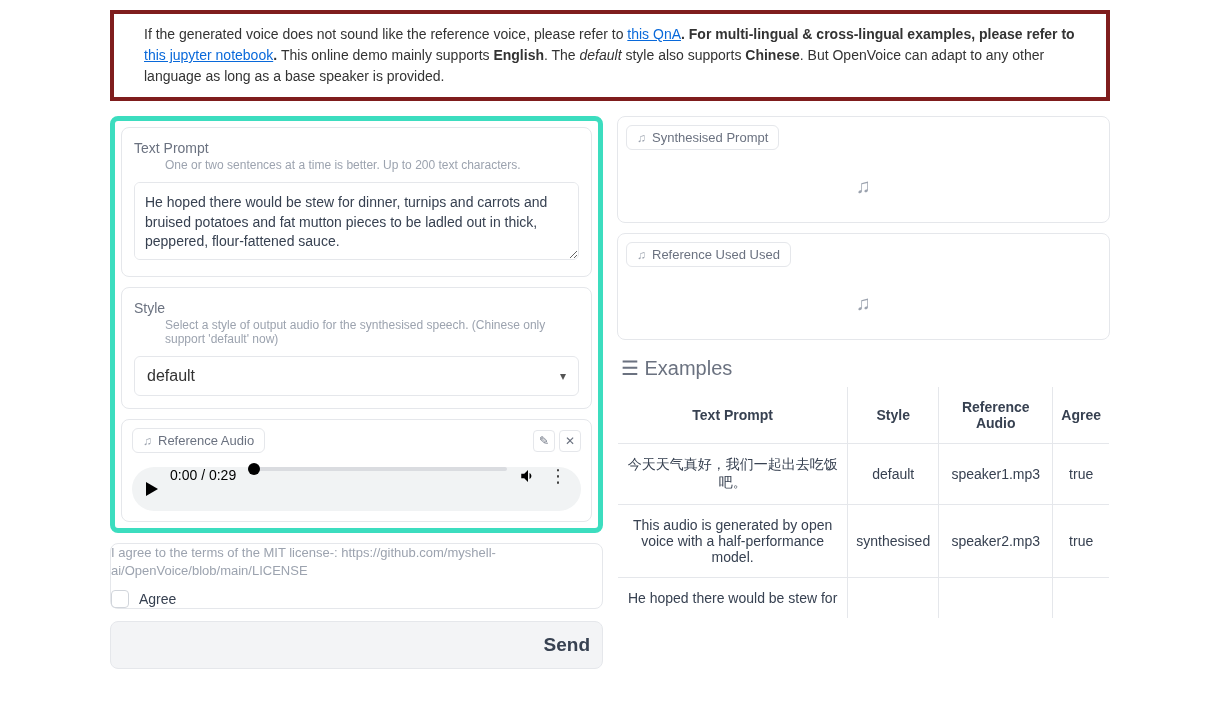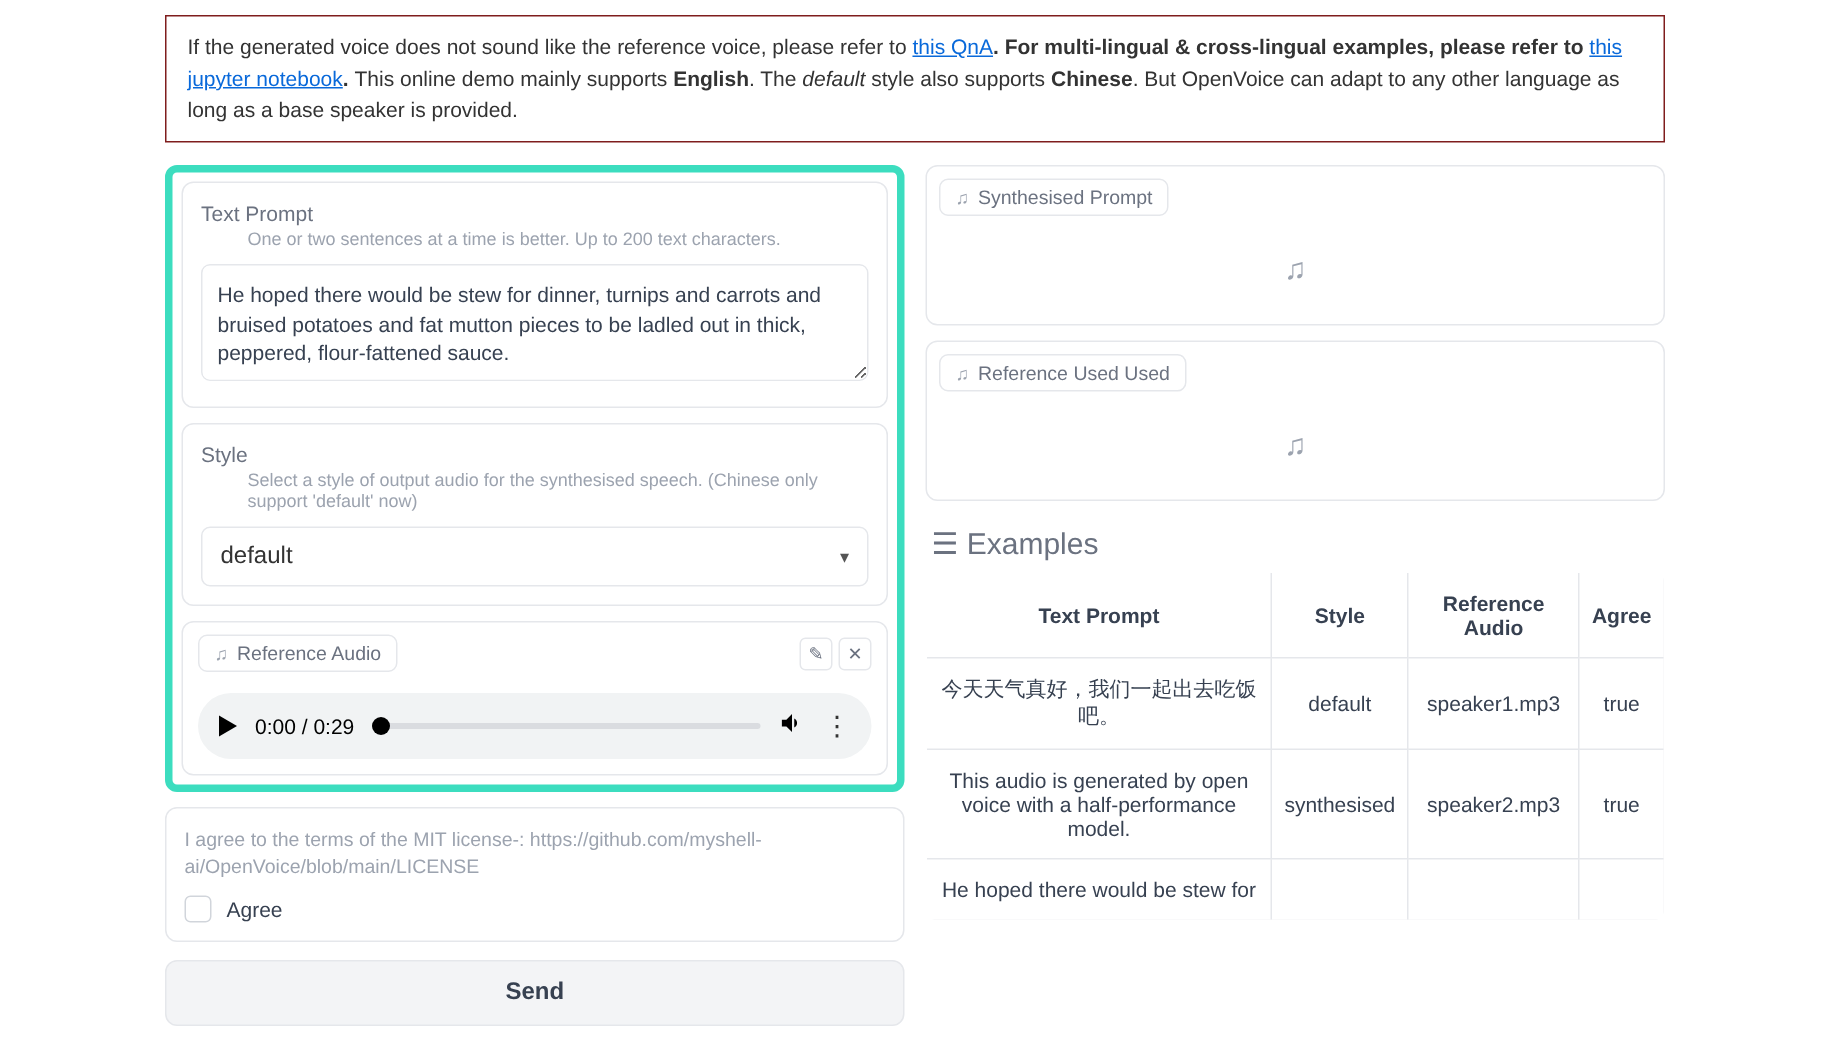--- a/index.html
+++ b/index.html
@@ -1,51 +1,51 @@
 <!DOCTYPE html>
 <html><head>
   <meta charset="utf-8">
   <style>
     * { margin: 0; padding: 0; box-sizing: border-box; }
     body { font-family: -apple-system, BlinkMacSystemFont, "Segoe UI", Arial, sans-serif; background: #fff; color: #333; }
     .container { max-width: 1220px; margin: 0 auto; padding: 10px 0 0; }
-    .notice { border: 1px solid #7f1d1d; padding: 10px 14px; margin: 0 110px 15px; font-size: 14px; line-height: 1.5; }
+    .notice { border: 4px solid #7f1d1d; padding: 10px 30px; margin: 0 110px 15px; font-size: 14px; line-height: 1.5; }
     .notice a { color: #0969da; text-decoration: underline; }
     .notice strong { font-weight: 700; }
     .notice em { font-style: italic; }
     .columns { display: flex; gap: 14px; padding: 0 110px; }
     .col-left { flex: 1; min-width: 0; }
     .col-right { flex: 1; min-width: 0; }
     .highlighted { border: 5px solid #3cddbf; border-radius: 8px; padding: 6px; margin-bottom: 10px; }
     .panel { border: 1px solid #e5e7eb; border-radius: 8px; padding: 12px; margin-bottom: 10px; background: #fff; }
     .panel-label { color: #6b7280; font-size: 14px; margin-bottom: 2px; }
     .panel-hint { color: #9ca3af; font-size: 12px; margin-bottom: 10px; margin-left: 31px; }
     .textarea { width: 100%; min-height: 78px; border: 1px solid #e5e7eb; border-radius: 6px; padding: 10px; font-size: 14px; line-height: 1.4; color: #374151; resize: both; font-family: inherit; }
     .textarea.small { min-height: 38px; }
     .select-wrap { position: relative; border: 1px solid #e5e7eb; border-radius: 6px; padding: 10px 12px; cursor: pointer; display: flex; align-items: center; justify-content: space-between; }
     .select-wrap .caret { font-size: 12px; color: #555; }
     .ref-panel { border: 1px solid #e5e7eb; border-radius: 8px; background: #fff; }
     .ref-header { padding: 8px 10px; display: flex; align-items: center; justify-content: space-between; }
     .ref-tab { display: inline-flex; align-items: center; gap: 6px; border: 1px solid #e5e7eb; border-radius: 6px; padding: 4px 10px; font-size: 13px; color: #6b7280; background: #fff; }
     .ref-actions { display: flex; gap: 4px; }
     .icon-btn { width: 22px; height: 22px; border: 1px solid #e5e7eb; border-radius: 4px; display: flex; align-items: center; justify-content: center; font-size: 12px; color: #6b7280; cursor: pointer; background: #fff; }
-    .audio-player { margin: 6px 10px 10px; background: #f1f3f4; border-radius: 24px; height: 44px; display: flex; align-items: center; gap: 12px; padding: 0 14px; }
+    .audio-player { margin: 6px 10px 10px; background: #f1f3f4; border-radius: 24px; height: 44px; display: flex; gap: 12px; padding: 0 14px; }
     .play-btn { cursor: pointer; display: flex; align-items: center; justify-content: center; }
     .play-triangle { width: 0; height: 0; border-left: 12px solid #000; border-top: 7px solid transparent; border-bottom: 7px solid transparent; }
     .time-txt { font-size: 14px; color: #000; white-space: nowrap; }
     .progress { flex: 1; height: 4px; background: #dadce0; border-radius: 2px; position: relative; }
     .progress-knob { position: absolute; left: 0; top: -4px; width: 12px; height: 12px; background: #000; border-radius: 50%; }
     .vol-icon { cursor: pointer; }
     .menu-dots { cursor: pointer; font-size: 18px; line-height: 1; }
-    .license-panel { border: 1px solid #e5e7eb; border-radius: 8px; padding: 12px; margin-bottom: 12px; }
+    .license-panel { border: 1px solid #e5e7eb; border-radius: 8px; padding: 0; margin-bottom: 12px; }
     .license-txt { color: #9ca3af; font-size: 13px; margin-bottom: 10px; line-height: 1.4; }
     .check-row { display: flex; align-items: center; gap: 10px; }
     .checkb { width: 18px; height: 18px; border: 1px solid #d1d5db; border-radius: 4px; cursor: pointer; }
     .check-lbl { font-size: 14px; color: #374151; }
-    .send-btn { width: 100%; background: #f3f4f6; border: 1px solid #e5e7eb; border-radius: 8px; padding: 12px; font-size: 16px; font-weight: 600; color: #374151; cursor: pointer; }
+    .send-btn { width: 100%; background: #f3f4f6; border: 1px solid #e5e7eb; border-radius: 8px; padding: 12px; font-size: 19px; font-weight: 600; color: #374151; cursor: pointer; text-align: right; }
     .audio-box { border: 1px solid #e5e7eb; border-radius: 8px; margin-bottom: 10px; background: #fff; }
     .audio-box .ref-tab { margin: 8px 0 0 8px; }
     .audio-empty { display: flex; align-items: center; justify-content: center; height: 72px; color: #9ca3af; font-size: 20px; }
     .examples-lbl { color: #6b7280; font-size: 20px; padding: 6px 4px; }
     table { width: 100%; border-collapse: collapse; border: 1px solid #e5e7eb; border-radius: 6px; overflow: hidden; }
     th, td { border: 1px solid #e5e7eb; padding: 12px 8px; font-size: 14px; text-align: center; color: #374151; }
     th { background: #fff; font-weight: 600; }
     tbody tr { cursor: pointer; }
     .music-glyph { font-size: 18px; color: #9ca3af; }
   </style>

